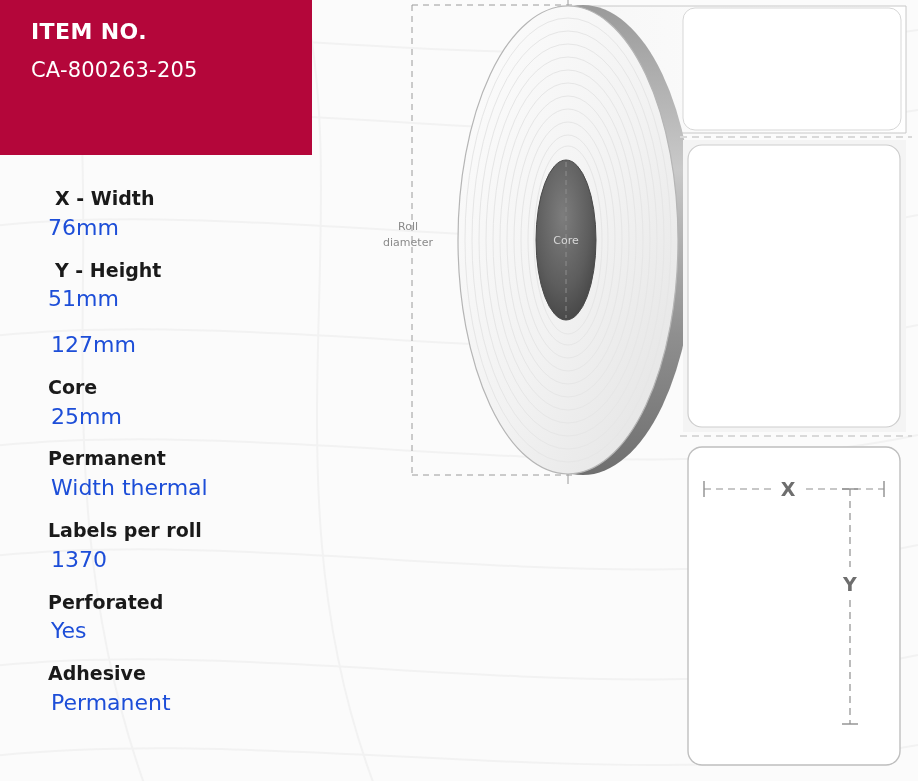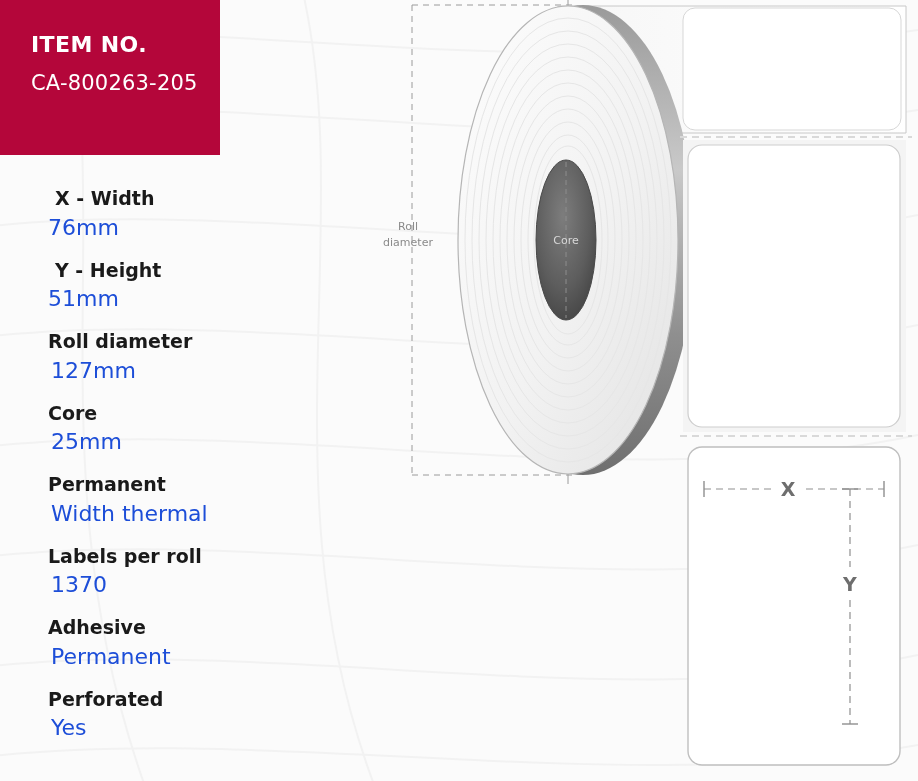--- a/index.html
+++ b/index.html
@@ -25,26 +25,26 @@
     position: absolute;
     inset: 0;
     pointer-events: none;
   }
 
   
   .item-badge {
     position: absolute;
     left: 0;
     top: 0;
-    width: 220px;
+    width: 312px;
     height: 155px;
     background: #b4063a;
     color: #ffffff;
     box-sizing: border-box;
-    padding: 32px 0 0 31px;
+    padding: 19px 0 0 31px;
   }
   .item-badge .item-title {
     font-size: 22px;
     font-weight: bold;
     letter-spacing: .4px;
     line-height: 1.2;
   }
   .item-badge .item-code {
     margin-top: 13px;
     font-size: 21px;
@@ -136,47 +136,46 @@
       <div class="spec-label">X - Width</div>
       <div class="spec-value">76mm</div>
     </div>
 
     <div class="spec-row indent">
       <div class="spec-label">Y - Height</div>
       <div class="spec-value">51mm</div>
     </div>
 
     <div class="spec-row">
-      <div class="spec-label">Roll diameter</div>
       <div class="spec-value">127mm</div>
     </div>
 
     <div class="spec-row">
       <div class="spec-label">Core</div>
       <div class="spec-value">25mm</div>
     </div>
 
     <div class="spec-row">
       <div class="spec-label">Permanent</div>
       <div class="spec-value">Width thermal</div>
     </div>
 
     <div class="spec-row">
       <div class="spec-label">Labels per roll</div>
       <div class="spec-value">1370</div>
     </div>
 
     <div class="spec-row">
+      <div class="spec-label">Perforated</div>
+      <div class="spec-value">Yes</div>
+    </div>
+
+    <div class="spec-row">
       <div class="spec-label">Adhesive</div>
       <div class="spec-value">Permanent</div>
-    </div>
-
-    <div class="spec-row">
-      <div class="spec-label">Perforated</div>
-      <div class="spec-value">Yes</div>
     </div>
 
   </div>
 
   <div class="diagram">
     <svg width="540" height="781" viewBox="0 0 540 781">
       <defs>
         <linearGradient id="rollFace" x1="0" y1="0" x2="1" y2="1">
           <stop offset="0%" stop-color="#fdfdfd"></stop>
           <stop offset="55%" stop-color="#f2f2f2"></stop>

